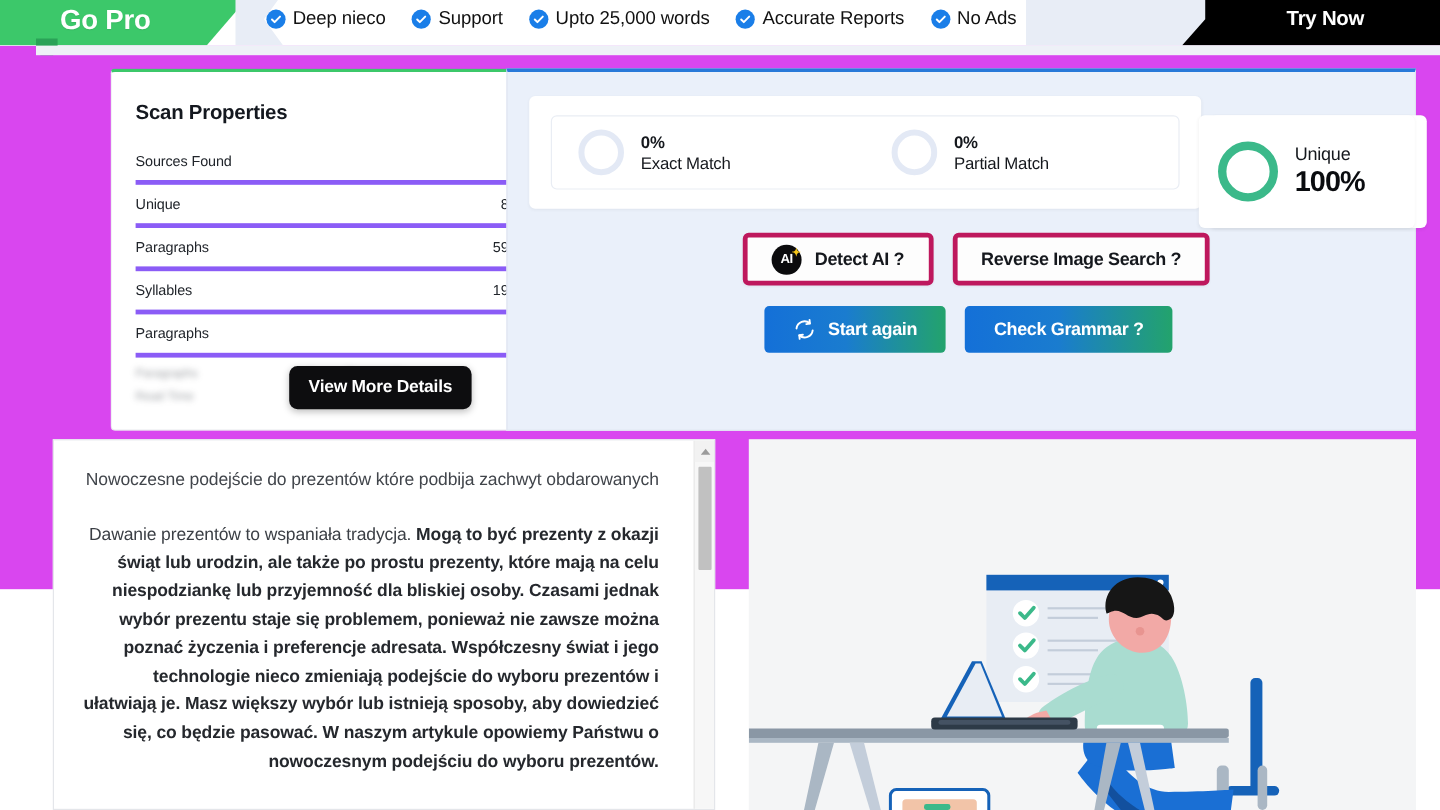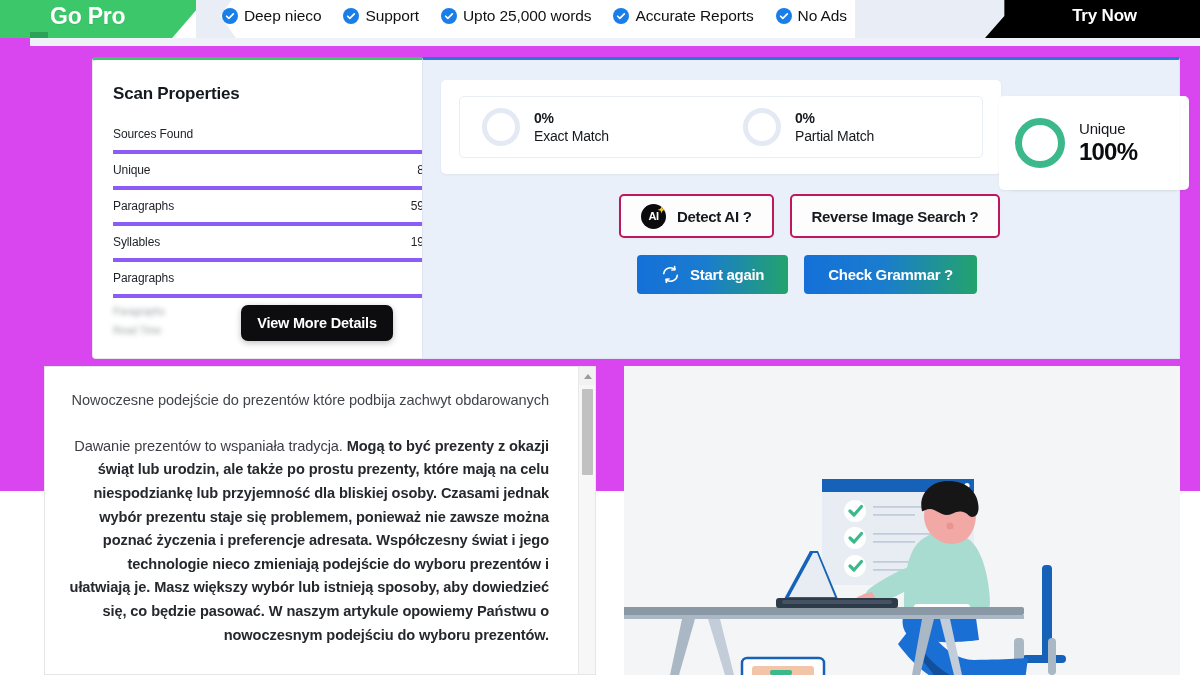--- a/index.html
+++ b/index.html
@@ -135,21 +135,21 @@
   .big-card.uniq { left:576px; }
   .big-ring { width:50px; height:50px; border-radius:50%; border:7px solid #e3e9f5; flex:0 0 auto; }
   .big-ring.green { border-color:#3bb98a; }
   .big-lbl { font-size:15px; color:#15181d; letter-spacing:-0.2px; }
   .big-val { font-size:24px; font-weight:bold; color:#0a0c0f; letter-spacing:-0.8px; margin-top:1px; }
 
   .btn-row-a {
     position:absolute; left:196px; top:134px; display:flex; gap:16px;
   }
   .wbtn {
-    height:44px; background:#fdfdfd; border:2px solid #be185d; border-radius:5px;
+    height:44px; background:#fdfdfd; border:4px solid #be185d; border-radius:5px;
     display:flex; align-items:center; gap:11px; padding:0 20px;
     font-size:15px; font-weight:bold; color:#15181d; letter-spacing:-0.3px;
     cursor:pointer; box-shadow:0 1px 2px rgba(0,0,0,0.04); white-space:nowrap;
   }
   .ai-badge {
     width:25px; height:25px; border-radius:50%; background:#0b0b0d;
     display:flex; align-items:center; justify-content:center; position:relative;
     flex:0 0 auto;
   }
   .ai-badge .ai-t { color:#fff; font-size:11px; font-weight:bold; letter-spacing:-0.5px; }

